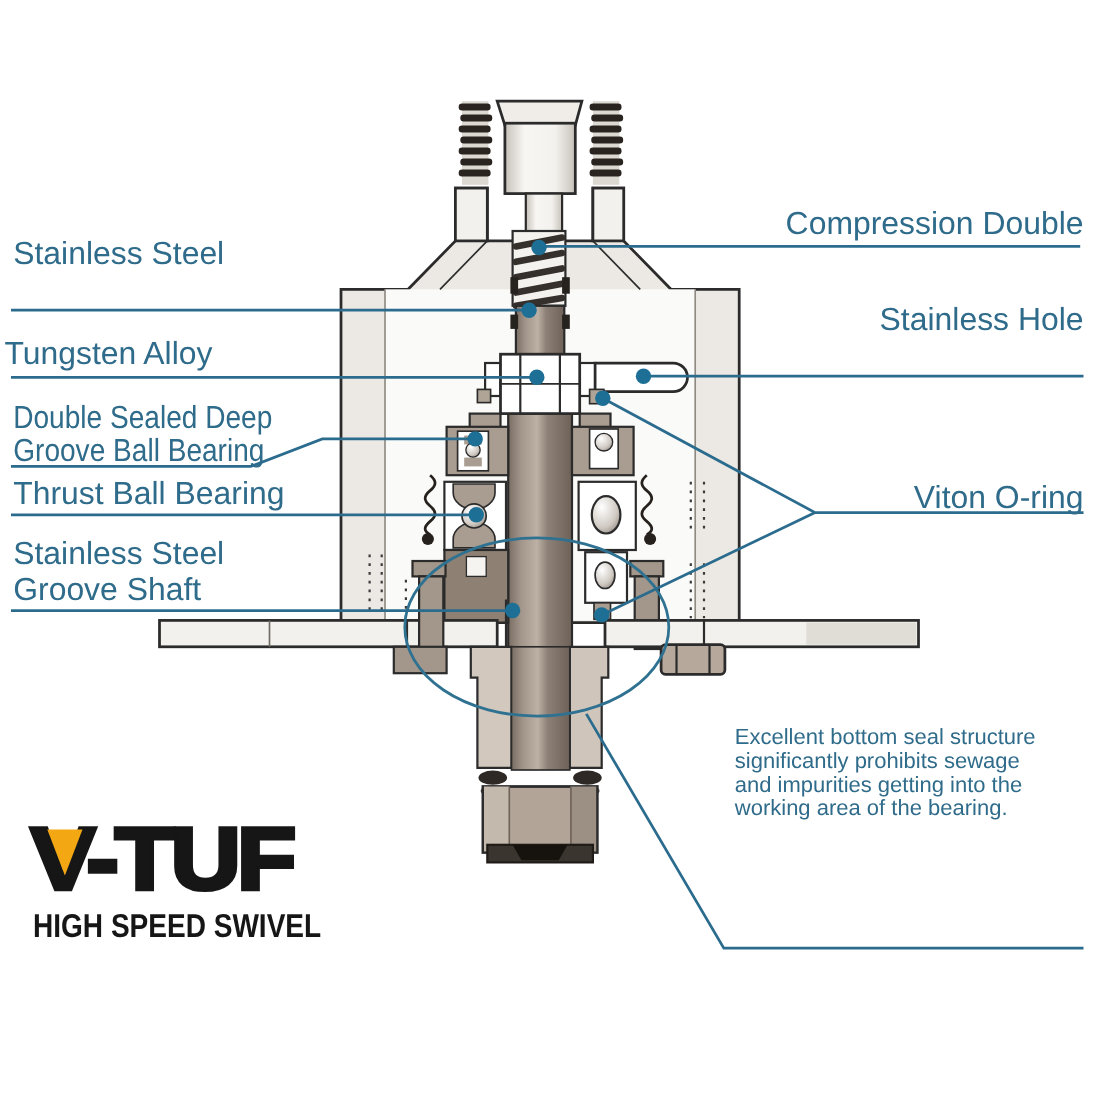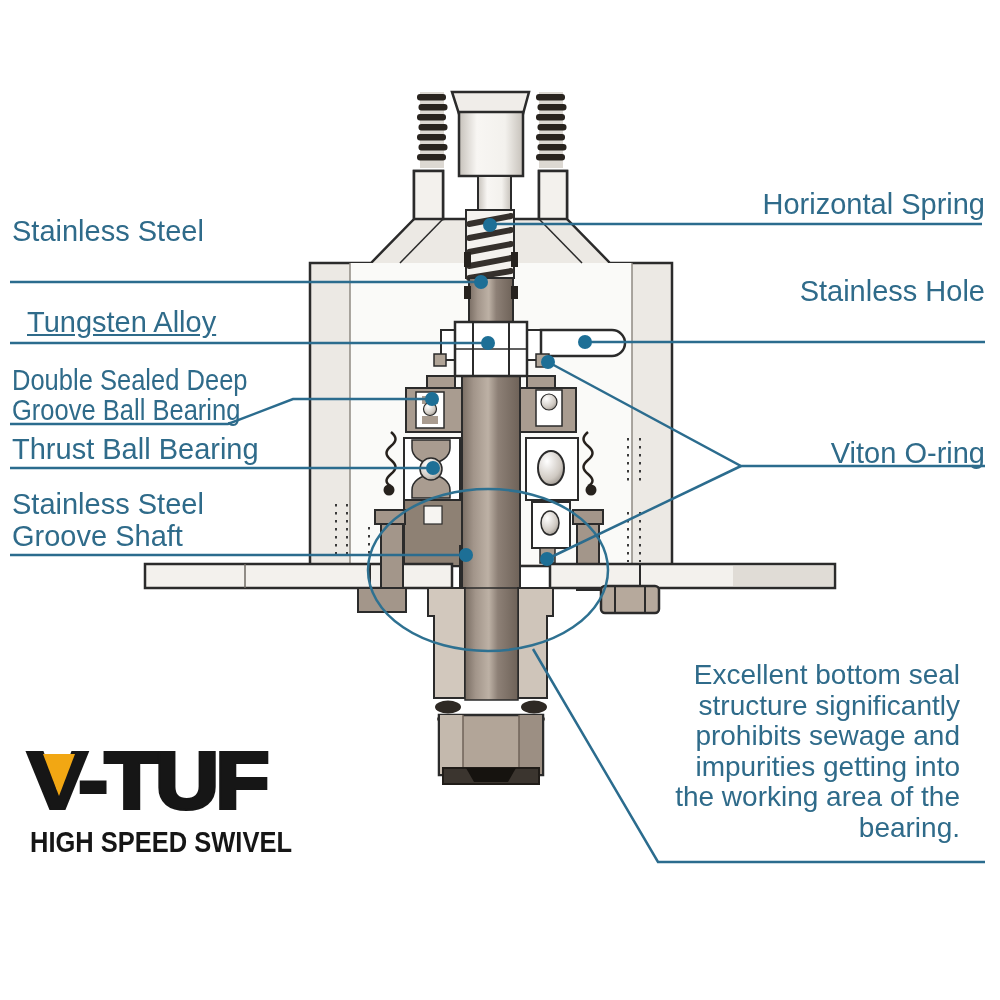--- a/index.html
+++ b/index.html
@@ -15,21 +15,21 @@
     font-family:"Liberation Sans", sans-serif;
   }
   .diagram-svg{position:absolute;inset:0;}
   .callout{
     position:absolute;color:var(--accent);font-size:29px;line-height:1.1;
     white-space:nowrap;pointer-events:none;
   }
   .callout.right{text-align:right;}
   .callout.condensed{transform:scaleX(0.88);transform-origin:0 0;line-height:1.02;}
   .callout.para{
-    white-space:normal;width:292px;font-size:28px;line-height:1.09;text-align:right;
+    white-space:normal;width:292px;font-size:20px;line-height:1.09;text-align:left;
   }
 </style>
 </head>
 <body>
 
 <div class="canvas">
 
 <svg class="diagram-svg" width="1000" height="1000" viewBox="0 0 1000 1000">
   <defs>
     <linearGradient id="cyl" x1="0" y1="0" x2="1" y2="0">
@@ -249,40 +249,40 @@
     <text x="28" y="808" font-family="Liberation Sans, sans-serif" font-weight="bold" font-size="80" fill="var(--logo-black)" stroke="var(--logo-black)" stroke-width="4" paint-order="stroke" style="letter-spacing:-3px" textLength="238" lengthAdjust="spacingAndGlyphs">V-TUF</text>
     <polygon points="43,754 75,754 59,796" fill="var(--logo-yellow)"></polygon>
     <text x="30" y="852" font-family="Liberation Sans, sans-serif" font-weight="bold" font-size="30" fill="var(--logo-black)" textLength="262" lengthAdjust="spacingAndGlyphs">HIGH SPEED SWIVEL</text>
   </g>
 </svg>
 
 <div class="callout" style="left:12px;top:216px;">
   <div>Stainless Steel</div>
 </div>
 
-<div class="callout" style="left:27px;top:307px;text-decoration:underline;">
+<div class="callout" style="left:4px;top:307px;">
   <div>Tungsten Alloy</div>
 </div>
 
 <div class="callout condensed" style="left:12px;top:366px;">
   <div>Double Sealed Deep</div>
   <div>Groove Ball Bearing</div>
 </div>
 
 <div class="callout" style="left:12px;top:434px;">
   <div>Thrust Ball Bearing</div>
 </div>
 
 <div class="callout" style="left:12px;top:489px;">
   <div>Stainless Steel</div>
   <div>Groove Shaft</div>
 </div>
 
 <div class="callout right" style="right:15px;top:189px;">
-  <div>Horizontal Spring</div>
+  <div>Compression Double</div>
 </div>
 
 <div class="callout right" style="right:15px;top:276px;">
   <div>Stainless Hole</div>
 </div>
 
 <div class="callout right" style="right:15px;top:438px;">
   <div>Viton O-ring</div>
 </div>
 

